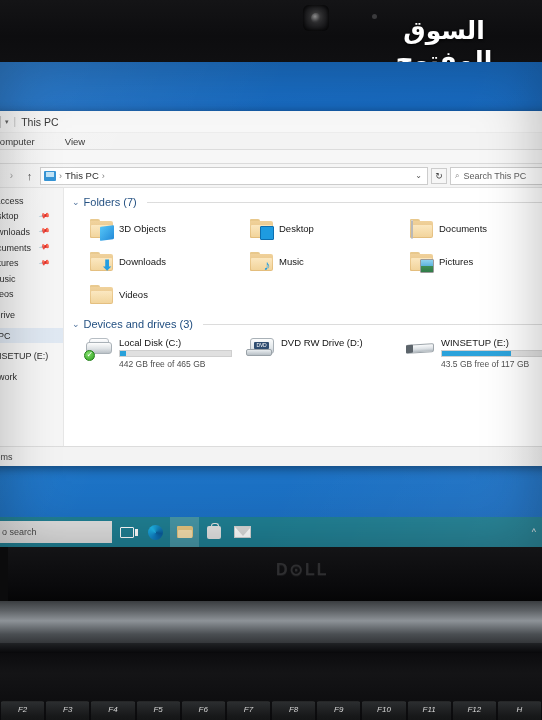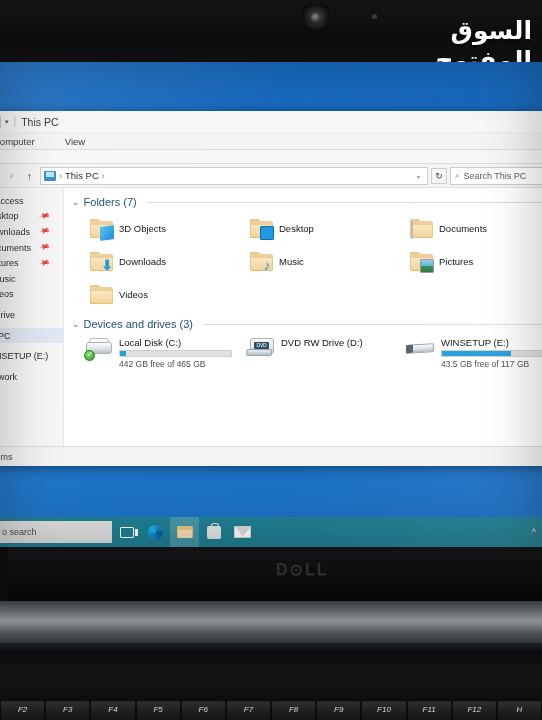--- a/index.html
+++ b/index.html
@@ -13,21 +13,21 @@
   .bezel-top { position:absolute; left:0; top:0; width:542px; height:66px;
     background:linear-gradient(180deg,#141416 0%,#0d0d0f 55%,#101012 100%); }
   .webcam { position:absolute; left:303px; top:5px; width:26px; height:26px; border-radius:6px;
     background:radial-gradient(circle at 50% 45%, #4a4a4a 0%, #262628 38%, #141416 70%, #0c0c0e 100%);
     box-shadow:0 0 4px #000 inset; }
   .webcam:after{ content:""; position:absolute; left:8px; top:8px; width:10px; height:10px; border-radius:50%;
     background:radial-gradient(circle at 40% 35%,#8c8c8c 0%,#3a3a3c 55%,#141416 100%); }
   .mic-dot{ position:absolute; left:372px; top:14px; width:5px; height:5px; border-radius:50%; background:#3a3a3c; }
 
   
-  .watermark { position:absolute; right:10px; top:16px; width:164px; height:60px; 
+  .watermark { position:absolute; right:16px; top:16px; width:164px; height:60px; text-align:center;
     color:#fff; text-shadow:0 1px 3px rgba(0,0,0,.9); }
   .wm-ar { font-size:25px; font-weight:bold; letter-spacing:-1px; line-height:30px;
     font-family:"DejaVu Sans", sans-serif; direction:rtl; }
   .wm-en { font-size:17px; font-weight:bold; line-height:20px; }
   .wm-en .dotcom { font-size:10px; font-weight:normal; }
 
   
   #screen { position:absolute; left:0; top:62px; width:542px; height:485px;
     background:linear-gradient(170deg,#1b6fc4 0%,#1666bb 30%,#1d74c6 70%,#1a6cc0 100%);
     overflow:hidden; }

